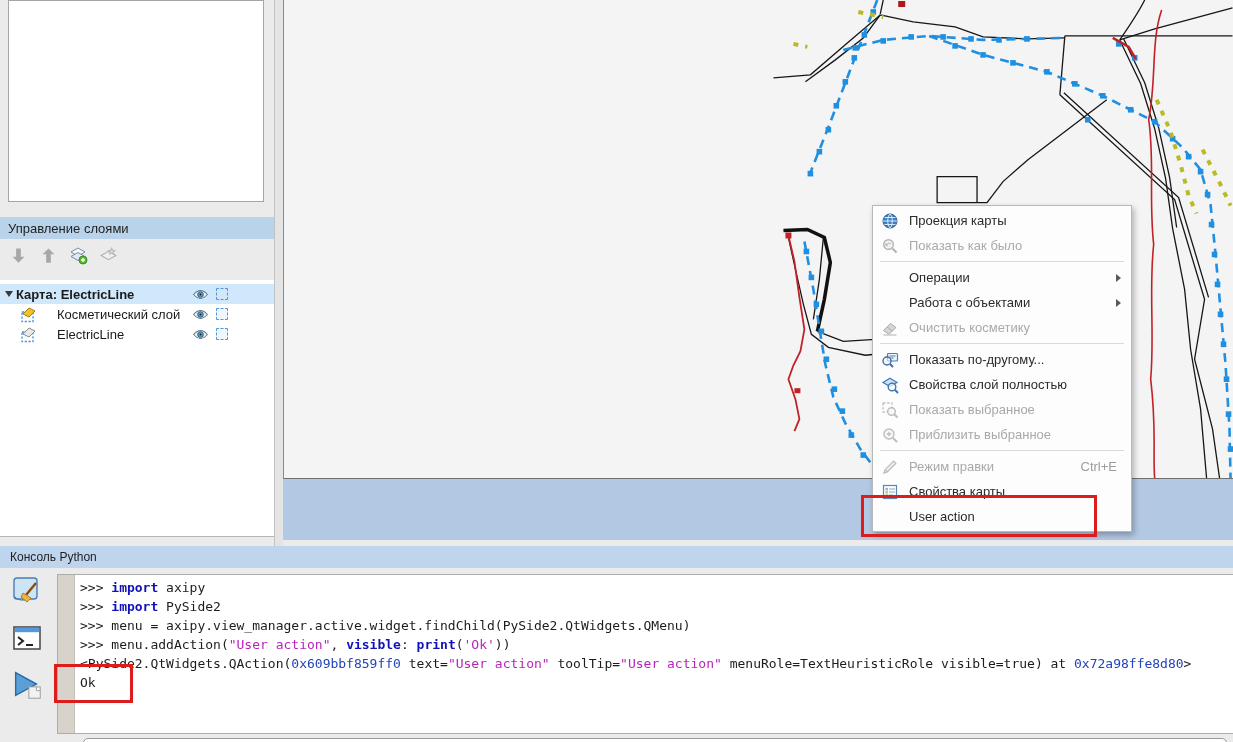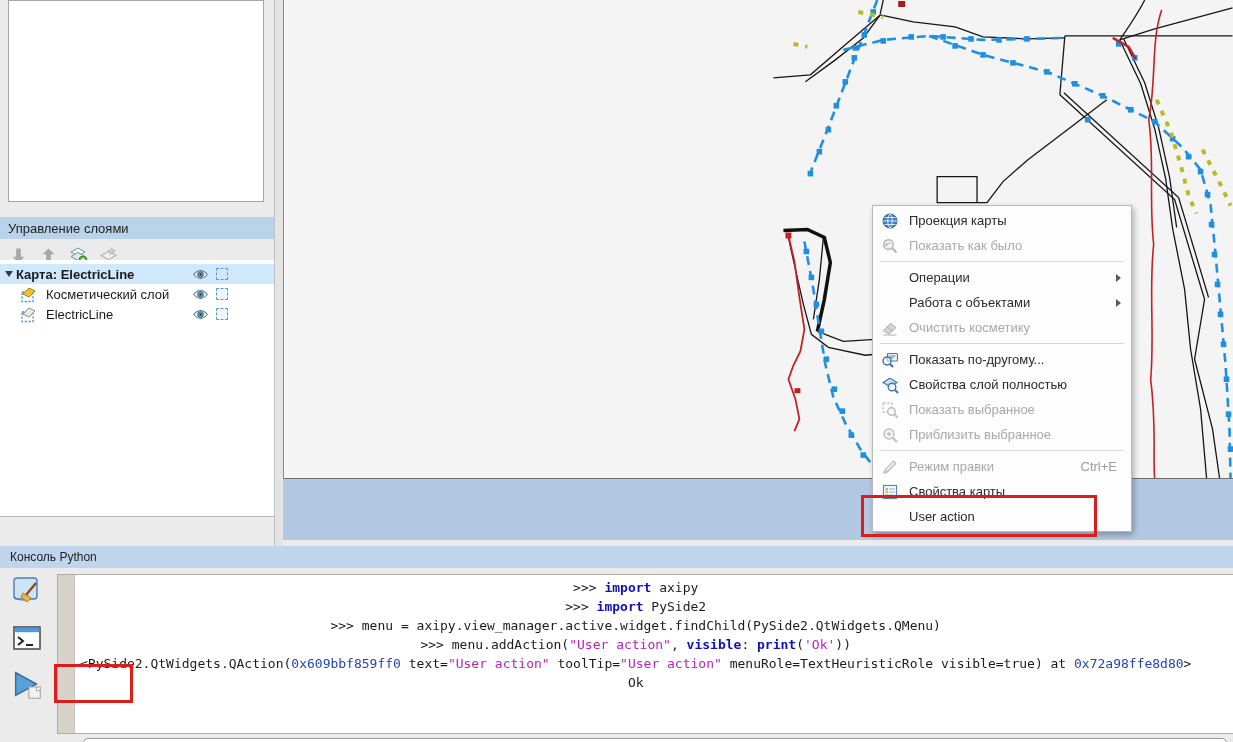--- a/index.html
+++ b/index.html
@@ -9,29 +9,29 @@
   .left-dock{position:absolute;left:0;top:0;width:274px;height:518px;background:#ebebeb;}
   .preview-box{position:absolute;left:8px;top:0;width:256px;height:202px;background:#fff;
                border:1px solid #a6a6a6;box-sizing:border-box;}
   .panel-header{position:absolute;left:0;top:217px;width:274px;height:22px;background:var(--panel-header-bg);
                 display:flex;align-items:center;font-size:13px;color:#222;}
   .panel-header .ph-title{padding-left:8px;flex:1;}
   .win-btn{width:14px;height:14px;margin-right:4px;cursor:default;display:flex;align-items:center;justify-content:center;}
   .layers-toolbar{position:absolute;left:0;top:242px;height:30px;display:flex;align-items:center;}
   .tool-btn{width:24px;height:24px;margin-left:6px;display:flex;align-items:center;justify-content:center;}
   .tool-btn svg{width:19px;height:19px;}
-  .tree{position:absolute;left:0;top:260px;width:274px;height:257px;background:#fff;
+  .tree{position:absolute;left:0;top:280px;width:274px;height:257px;background:#fff;
         border-bottom:1px solid #b5b5b5;box-sizing:border-box;padding-top:4px;}
   .tree-row{height:20px;display:flex;align-items:center;font-size:13px;color:#1a1a1a;position:relative;}
   .tree-row.selected{background:var(--selection-bg);}
   .tree-row .expander{width:0;height:0;border-left:4.5px solid transparent;border-right:4.5px solid transparent;
         border-top:6px solid #3a3a3a;margin-left:5px;}
   .tree-row .glyph{width:19px;height:17px;margin-left:18px;}
   .tree-row .glyph svg{width:19px;height:17px;}
-  .tree-row .t-label{margin-left:9px;white-space:nowrap;}
+  .tree-row .t-label{margin-left:20px;white-space:nowrap;}
   .tree-row.selected .t-label{font-weight:bold;}
   .tree-row .row1-label{margin-left:3px;}
   .controls{position:absolute;left:190px;top:0;height:20px;display:flex;align-items:center;}
   .slot{width:21px;height:18px;display:flex;align-items:center;justify-content:center;}
   .slot svg{display:block;}
   .sel-box{width:12px;height:12px;border:1.6px dashed #5596d8;background:rgba(214,232,249,.4);box-sizing:border-box;border-radius:1px;}
   
   .splitter{position:absolute;left:274px;top:0;width:9px;height:546px;background:#e4e4e4;
             border-left:1px solid #c2c2c2;box-sizing:border-box;}
   
@@ -40,21 +40,21 @@
   .map-window svg{display:block;width:100%;height:100%;}
   .mdi-band{position:absolute;left:283px;top:479px;width:950px;height:61px;background:var(--mdi-bg);z-index:4;}
   
   .console-header{position:absolute;left:0;top:546px;width:1233px;height:22px;background:var(--console-header-bg);
                   font-size:12px;color:#1f1f1f;display:flex;align-items:center;padding-left:10px;box-sizing:border-box;}
   .console-body{position:absolute;left:0;top:568px;width:1233px;height:174px;background:#ebebeb;}
   .console-toolbar{position:absolute;left:8px;top:6px;width:44px;}
   .cbtn{width:38px;height:38px;margin-bottom:9px;display:flex;align-items:center;justify-content:center;}
   .cbtn svg{width:34px;height:34px;}
   .console-text{position:absolute;left:57px;top:6px;right:0;height:160px;background:#fff;
-                border:1px solid #adadad;border-right:none;box-sizing:border-box;overflow:hidden;text-align:center;}
+                border:1px solid #adadad;border-right:none;box-sizing:border-box;overflow:hidden;}
   .gutter{position:absolute;left:0;top:0;bottom:0;width:16px;background:#d7d3ca;border-right:1px solid #c6c2b9;}
   .code-lines{position:absolute;left:22px;top:3px;font-family:"DejaVu Sans Mono",monospace;
               font-size:13px;line-height:19px;color:var(--code-plain);}
   .code-line{white-space:pre;}
   .tk-keyword{color:var(--code-keyword);font-weight:bold;}
   .tk-string{color:var(--code-string);}
   .tk-number{color:var(--code-number);}
   .tk-plain{color:var(--code-plain);}
   .console-input-sliver{position:absolute;left:83px;top:170px;right:6px;height:10px;background:#fff;
                 border:1px solid #9a9a9a;border-radius:5px 5px 0 0;}

